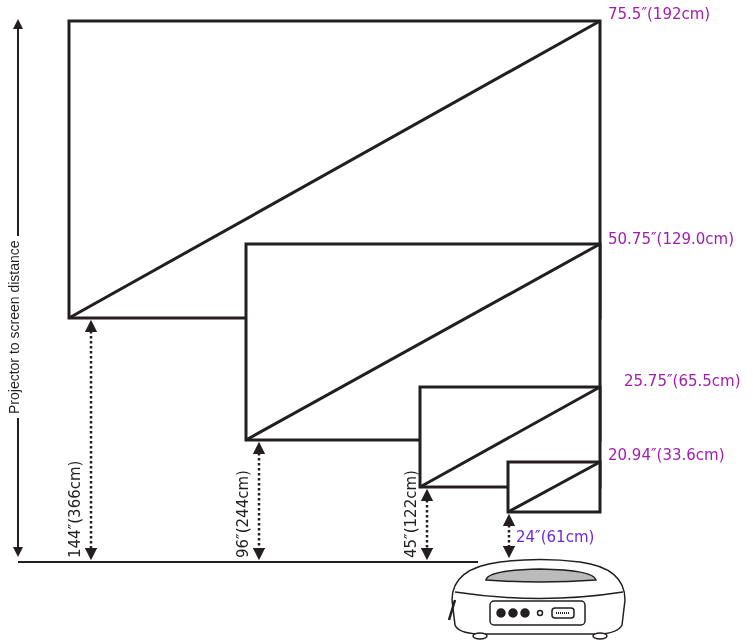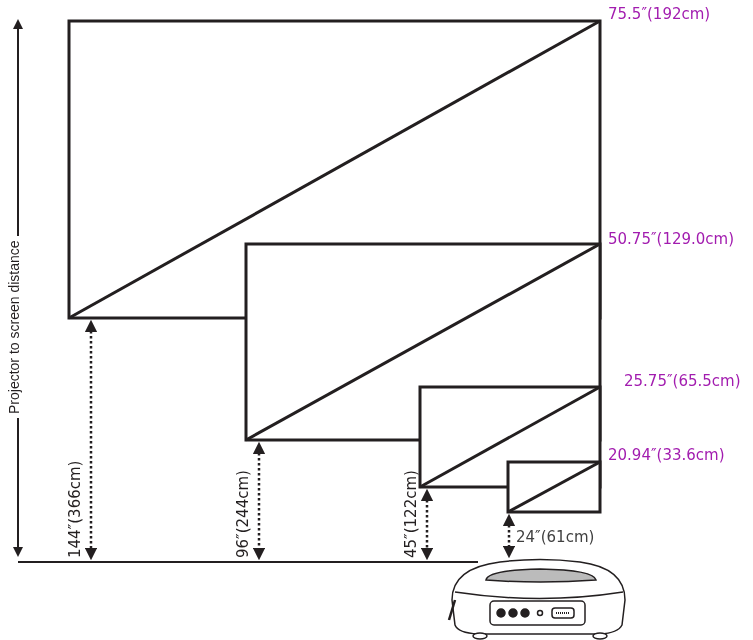--- a/index.html
+++ b/index.html
@@ -5,21 +5,21 @@
   html, body { margin: 0; padding: 0; background: #ffffff; }
   body { width: 753px; height: 640px; position: relative; overflow: hidden;
          font-family: "DejaVu Sans", "Liberation Sans", sans-serif; color: #231f20; }
   #diagram { position: absolute; left: 0; top: 0; }
   .size-label { position: absolute; font-size: 15px; white-space: nowrap; color: #a21caf; }
   .dist-label { position: absolute; font-size: 15px; white-space: nowrap; color: #231f20;
                 transform-origin: left top; transform: rotate(-90deg); }
   .axis-label { position: absolute; font-family: "Liberation Sans", sans-serif; font-size: 14px;
                 white-space: nowrap; color: #231f20; transform-origin: left top; transform: rotate(-90deg);
                 background: #fff; padding: 0 4px; }
-  .plain-label { position: absolute; font-size: 15px; white-space: nowrap; color: #404040; }
+  .plain-label { position: absolute; font-size: 15px; white-space: nowrap; color: #6d28d9; }
 </style>
 </head>
 <body>
 
 <svg id="diagram" width="753" height="640" viewBox="0 0 753 640" xmlns="http://www.w3.org/2000/svg">
   <defs>
     <marker id="arrow" viewBox="0 0 10 10" refX="5" refY="5" markerWidth="5" markerHeight="5" orient="auto-start-reverse">
       <path d="M0,0 L10,5 L0,10 z" fill="#231f20"></path>
     </marker>
   </defs>

